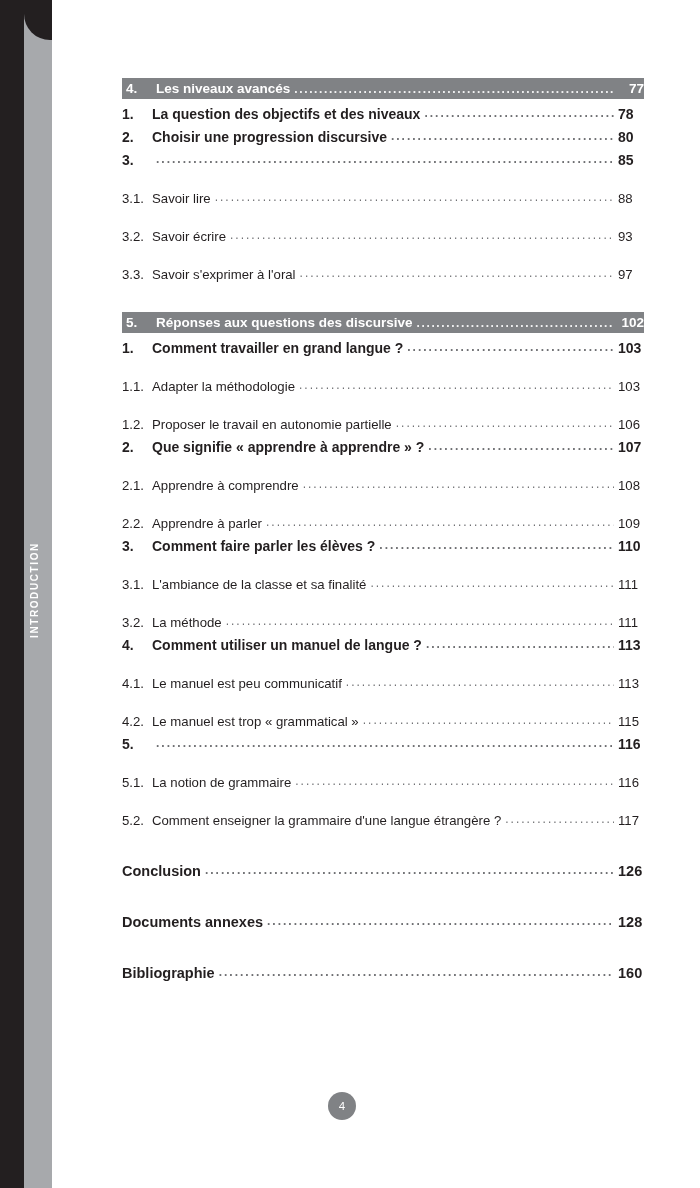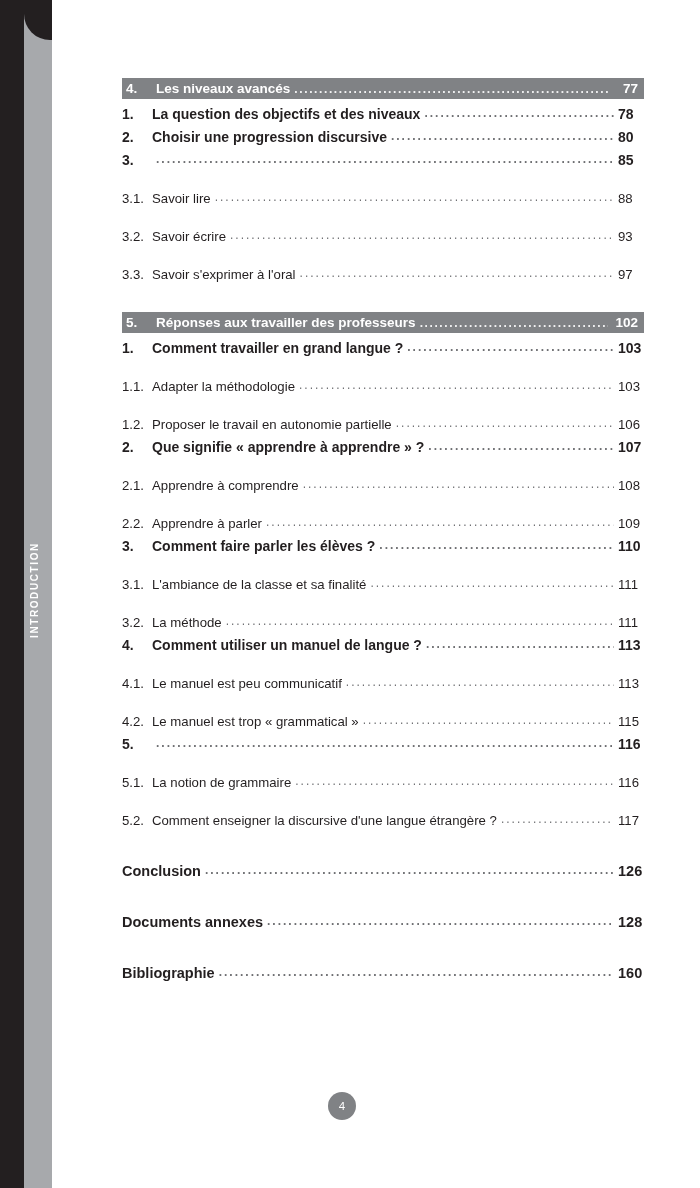--- a/index.html
+++ b/index.html
@@ -100,21 +100,20 @@
     white-space: nowrap;
     color: #ffffff;
     font-size: 12px;
     letter-spacing: 1.6px;
     padding: 0 4px;
     opacity: 0.9;
   }
   .section-bar .page {
     flex: none;
     text-align: right;
-    padding-right: 6px;
     min-width: 30px;
   }
 
   
   .row {
     display: flex;
     align-items: baseline;
     margin-top: 7px;
     font-size: 13.4px;
     color: #231f20;
@@ -236,21 +235,21 @@
     <span class="num">3.3.</span>
     <span class="label">Savoir s'exprimer à l'oral</span>
     <span class="dots">......................................................................................................................................................................................................................</span>
     <span class="page">97</span>
   </div>
 
   <div class="block-gap"></div>
 
   <div class="section-bar">
     <span class="num">5.</span>
-    <span class="title">Réponses aux travailler des professeurs</span>
+    <span class="title">Réponses aux questions des discursive</span>
     <span class="dots">......................................................................................................................................................................................................................</span>
     <span class="page">102</span>
   </div>
 
   <div class="row level1">
     <span class="num">1.</span>
     <span class="label">Comment travailler en grand langue ?</span>
     <span class="dots">......................................................................................................................................................................................................................</span>
     <span class="page">103</span>
   </div>
@@ -326,21 +325,21 @@
     <span class="page">116</span>
   </div>
   <div class="row level2">
     <span class="num">5.1.</span>
     <span class="label">La notion de grammaire</span>
     <span class="dots">......................................................................................................................................................................................................................</span>
     <span class="page">116</span>
   </div>
   <div class="row level2">
     <span class="num">5.2.</span>
-    <span class="label">Comment enseigner la discursive d'une langue étrangère ?</span>
+    <span class="label">Comment enseigner la grammaire d'une langue étrangère ?</span>
     <span class="dots">......................................................................................................................................................................................................................</span>
     <span class="page">117</span>
   </div>
 
   <div class="row plain">
     <span class="label">Conclusion</span>
     <span class="dots">......................................................................................................................................................................................................................</span>
     <span class="page">126</span>
   </div>
   <div class="row plain">

